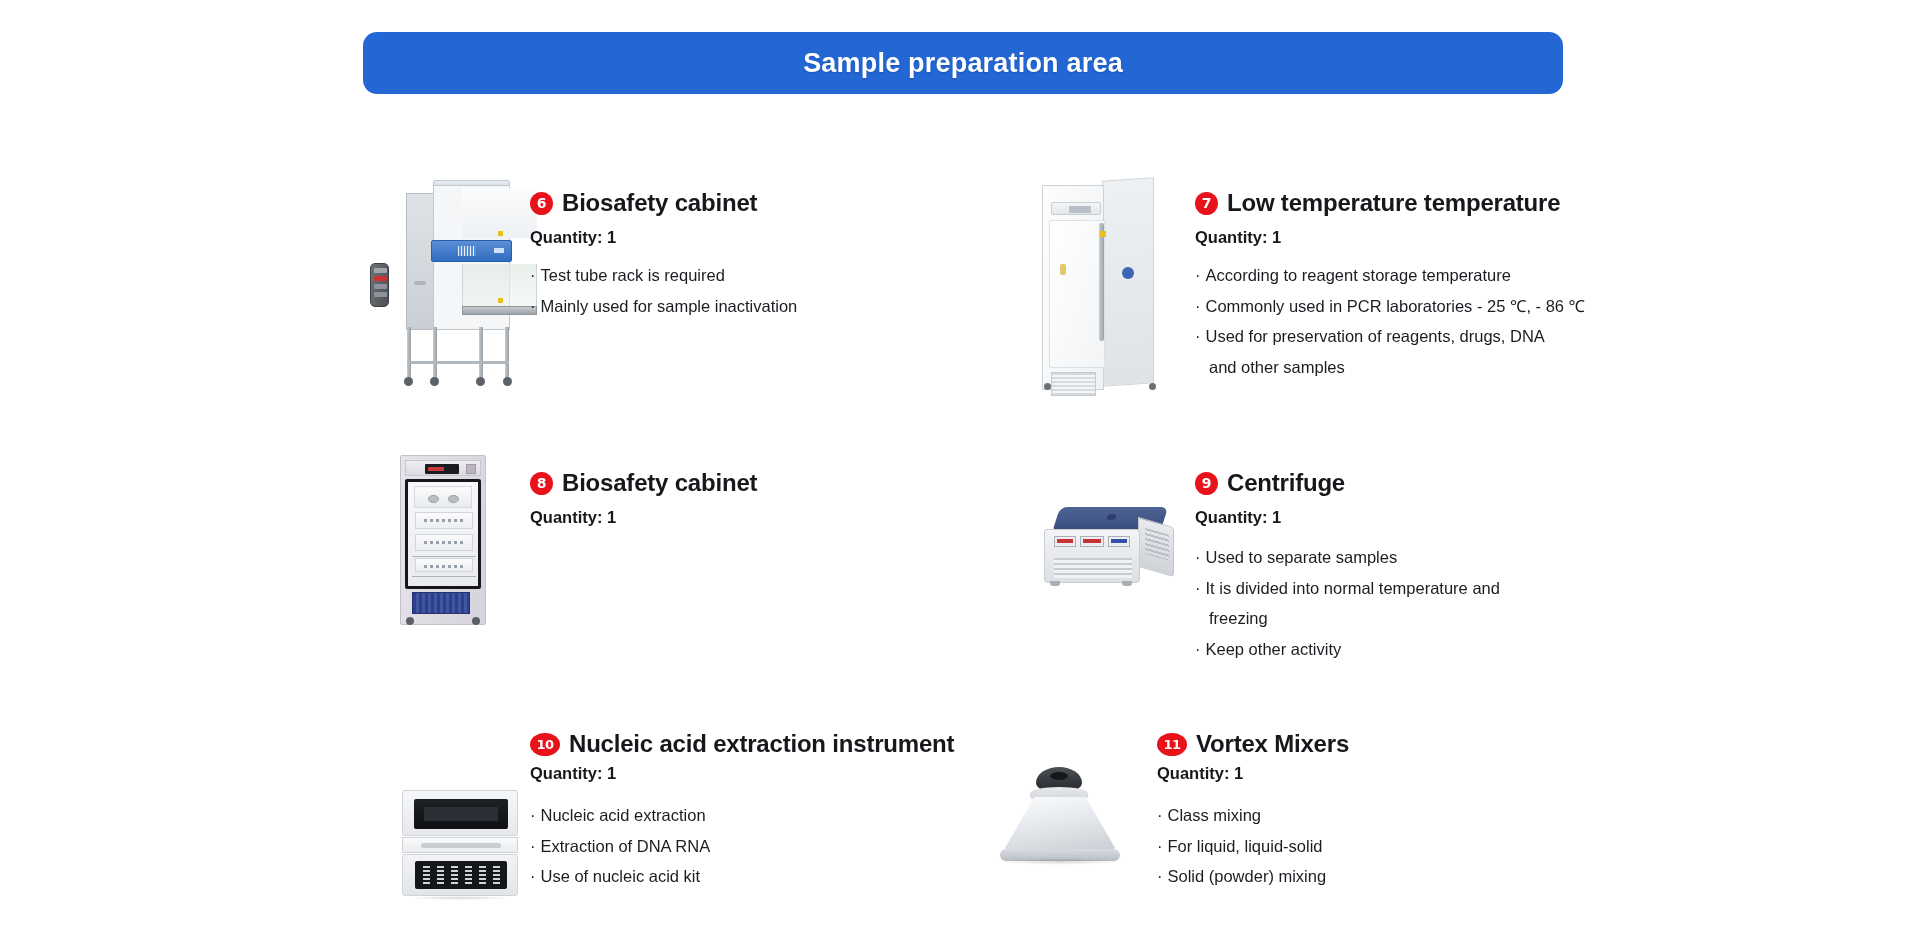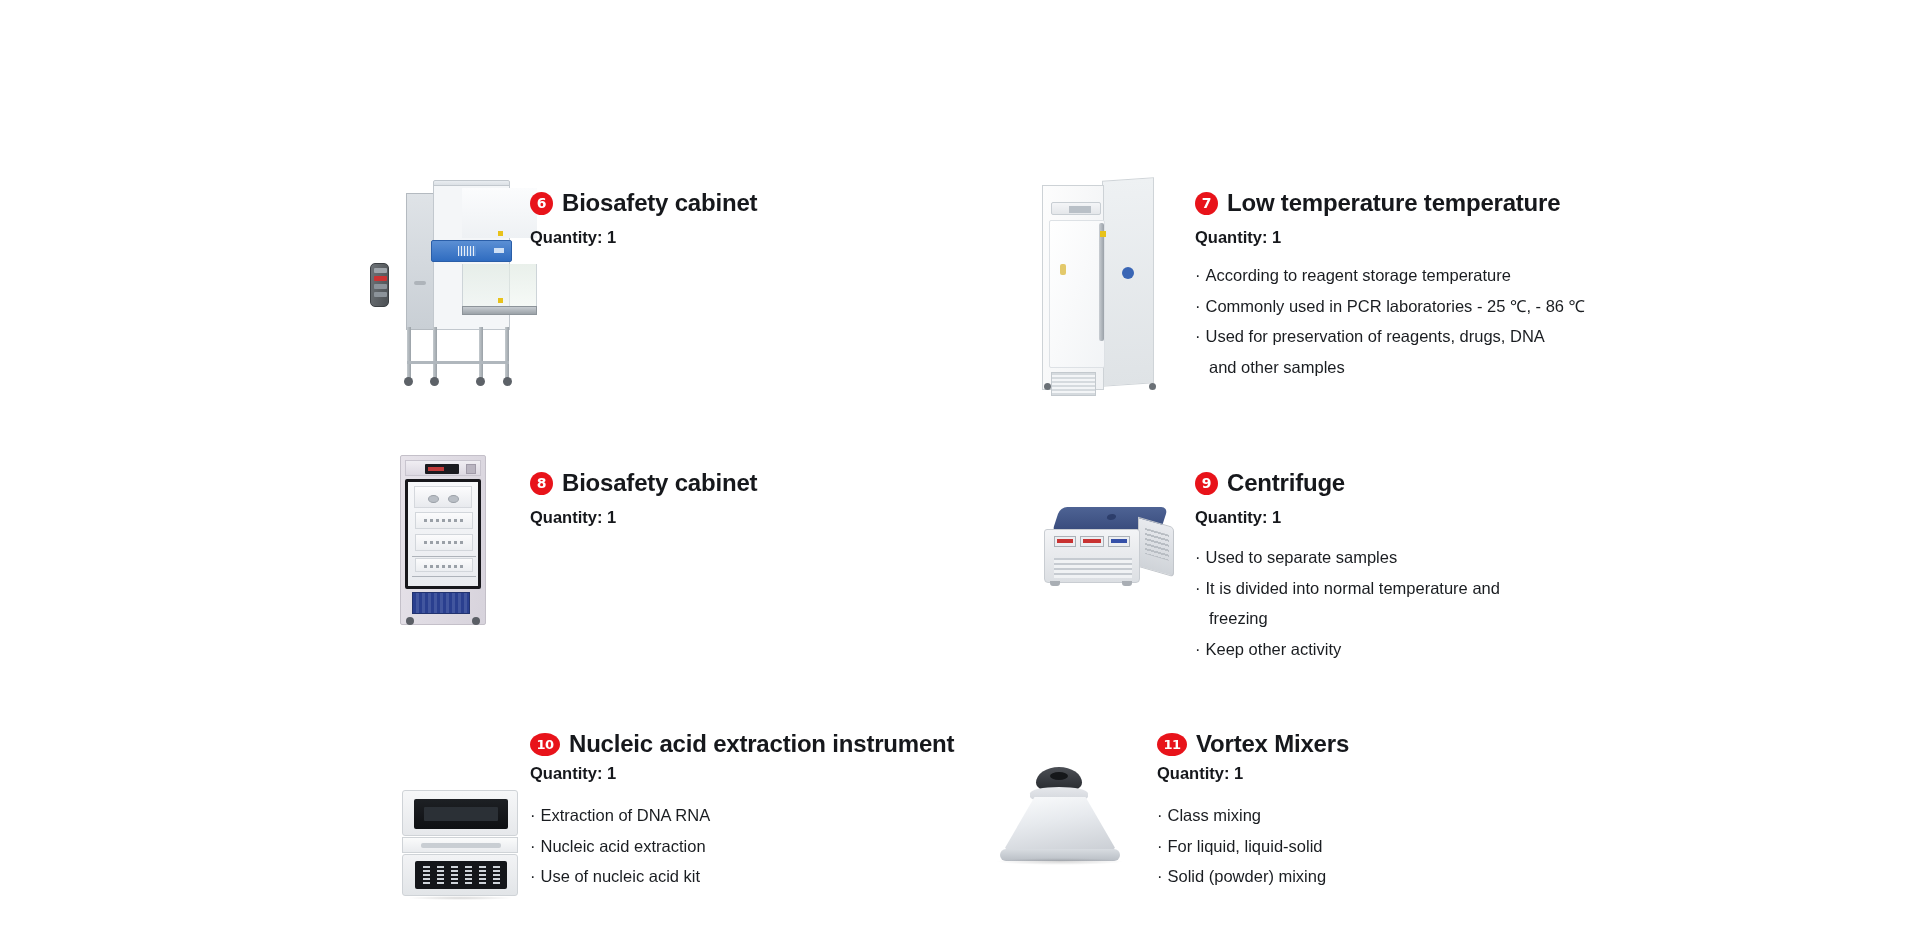--- a/index.html
+++ b/index.html
@@ -512,20 +512,23 @@
     position: absolute; left: 4px; top: 93px;
     width: 128px; height: 7px;
     background: radial-gradient(ellipse at center, rgba(0,0,0,.16), rgba(0,0,0,0) 70%);
   }
 </style>
 </head>
 <body>
 
 <div id="page">
 
+  <div class="banner">
+    <div class="banner-title">Sample preparation area</div>
+  </div>
 
   <div class="card" style="left:370px; top:175px; width:520px;">
     <div class="card-figure" style="width:160px;">
       <div class="bsc">
         <div class="remote">
             <i></i>
             <i></i>
             <i></i>
             <i></i>
           </div>
@@ -557,20 +560,24 @@
           <div class="caster c4"></div>
         </div>
       </div>
     </div>
     <div class="card-body" style="padding-top:14px;">
       <div class="card-head">
         <div class="badge">6</div>
         <div class="card-title">Biosafety cabinet</div>
       </div>
       <div class="card-qty">Quantity: 1</div>
+      <div class="bullets">
+        <div class="bullet"><span class="dot">·</span><span>Test tube rack is required</span></div>
+        <div class="bullet"><span class="dot">·</span><span>Mainly used for sample inactivation</span></div>
+      </div>
     </div>
   </div>
 
   <div class="card" style="left:1040px; top:175px; width:560px;">
     <div class="card-figure" style="width:155px;">
       <div class="ltf">
         <div class="side"></div>
         <div class="logo"></div>
         <div class="front">
           <div class="panel">
@@ -706,22 +713,22 @@
         <div class="shadow"></div>
       </div>
     </div>
     <div class="card-body" style="padding-top:0px;">
       <div class="card-head">
         <div class="badge wide">10</div>
         <div class="card-title">Nucleic acid extraction instrument</div>
       </div>
       <div class="card-qty" style="margin-top:6px;">Quantity: 1</div>
       <div class="bullets" style="margin-top:24px;">
+        <div class="bullet"><span class="dot">·</span><span>Nucleic acid extraction</span></div>
         <div class="bullet"><span class="dot">·</span><span>Extraction of DNA RNA</span></div>
-        <div class="bullet"><span class="dot">·</span><span>Nucleic acid extraction</span></div>
         <div class="bullet"><span class="dot">·</span><span>Use of nucleic acid kit</span></div>
       </div>
     </div>
   </div>
 
   <div class="card" style="left:992px; top:730px; width:560px;">
     <div class="card-figure" style="width:165px; padding-top:35px;">
       <div class="vtx">
         <div class="cap">
             <div class="hole"></div>

